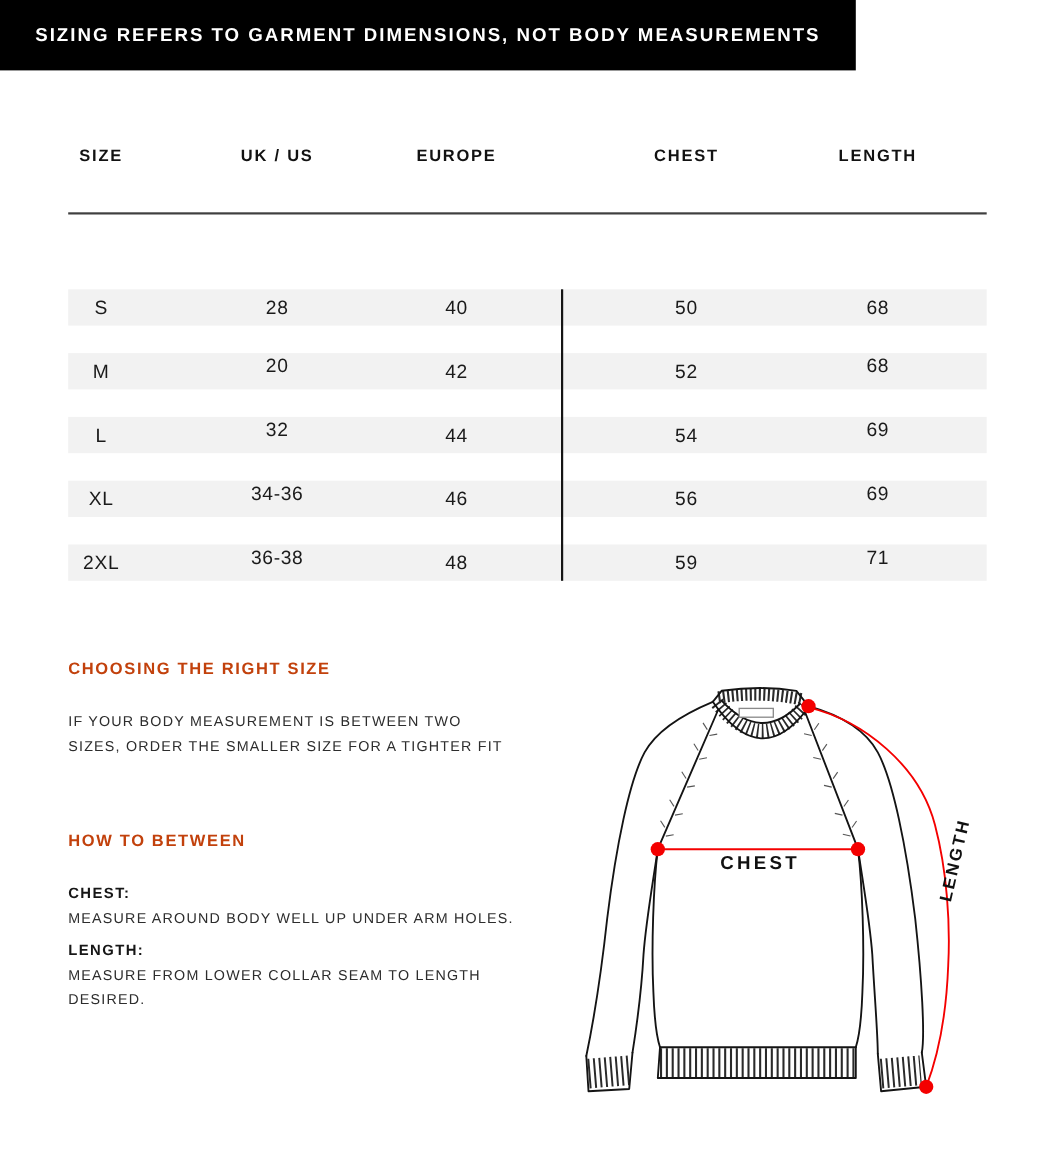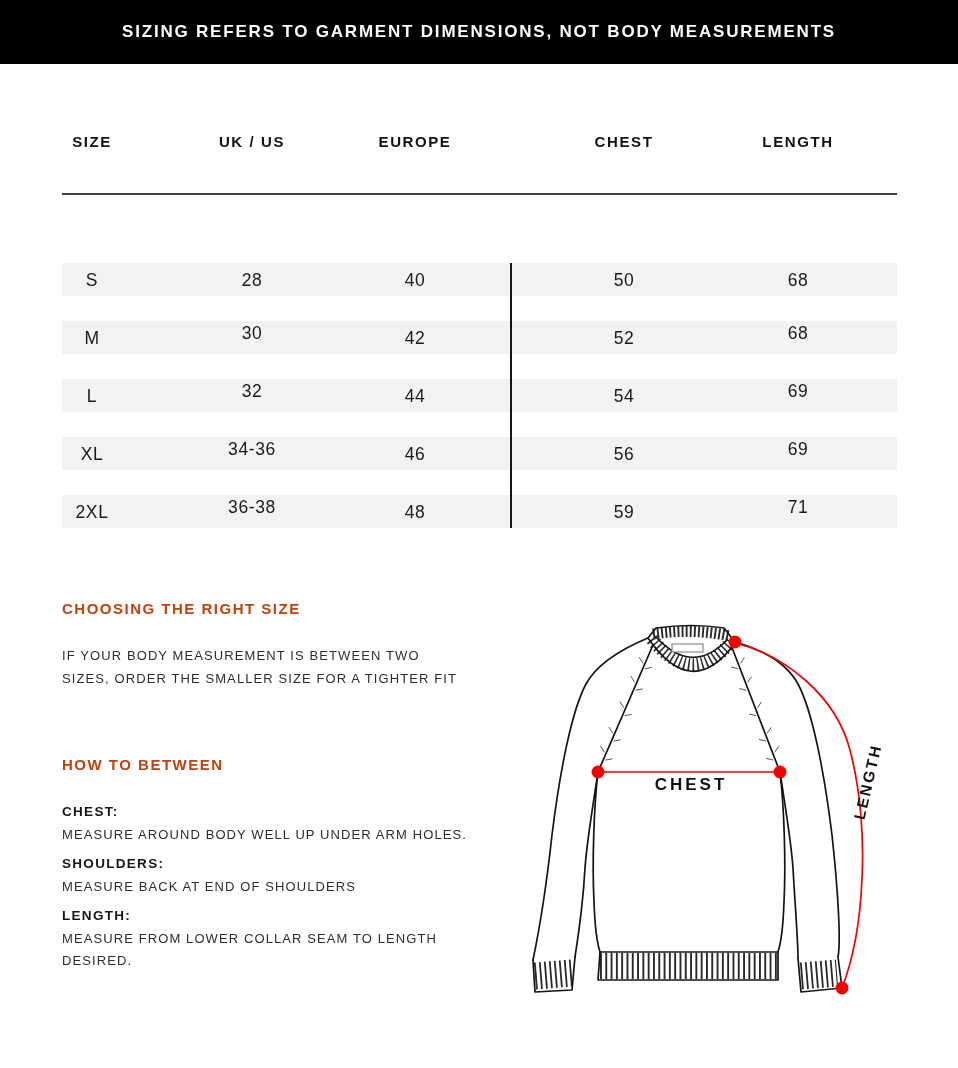--- a/index.html
+++ b/index.html
@@ -2,21 +2,21 @@
 <html><head>
 <meta charset="utf-8">
 <style>
   html,body { margin:0; padding:0; background:#ffffff; }
   body {
     width:958px; height:1068px; position:relative; overflow:hidden;
     font-family:"Liberation Sans", sans-serif; color:#1b1b1b;
   }
   
   .banner {
-    position:absolute; top:0; left:0; width:958px; height:64px;
+    position:absolute; top:0; left:0; width:778px; height:64px;
     background:#000000; display:flex; align-items:center; justify-content:center;
   }
   .banner-text {
     color:#ffffff; font-weight:bold; font-size:17px; letter-spacing:1.8px; white-space:nowrap;
   }
   
   .table-header { position:absolute; top:133px; left:62px; width:835px; height:20px; }
   .col-label {
     position:absolute; transform:translateX(-50%); white-space:nowrap;
     font-weight:bold; font-size:15px; letter-spacing:1.6px; color:#121212;
@@ -73,21 +73,21 @@
 <div class="rows">
   <div class="row">
     <span class="cell c1">S</span>
     <span class="cell c2">28</span>
     <span class="cell c3">40</span>
     <span class="cell c4">50</span>
     <span class="cell c5">68</span>
   </div>
   <div class="row">
     <span class="cell c1">M</span>
-    <span class="cell c2 raised">30</span>
+    <span class="cell c2 raised">20</span>
     <span class="cell c3">42</span>
     <span class="cell c4">52</span>
     <span class="cell c5 raised">68</span>
   </div>
   <div class="row">
     <span class="cell c1">L</span>
     <span class="cell c2 raised">32</span>
     <span class="cell c3">44</span>
     <span class="cell c4">54</span>
     <span class="cell c5 raised">69</span>
@@ -113,24 +113,20 @@
 <div class="body-lines">
   <div class="m-line" style="line-height:22.5px;">IF YOUR BODY MEASUREMENT IS BETWEEN TWO</div>
   <div class="m-line" style="line-height:22.5px;">SIZES, ORDER THE SMALLER SIZE FOR A TIGHTER FIT</div>
 </div>
 
 <div class="sec-heading" id="howto-heading">HOW TO BETWEEN</div>
 <div class="measure-list">
   <div class="measure-item">
     <div class="m-label">CHEST:</div>
     <div class="m-line">MEASURE AROUND BODY WELL UP UNDER ARM HOLES.</div>
-  </div>
-  <div class="measure-item">
-    <div class="m-label">SHOULDERS:</div>
-    <div class="m-line">MEASURE BACK AT END OF SHOULDERS</div>
   </div>
   <div class="measure-item">
     <div class="m-label">LENGTH:</div>
     <div class="m-line">MEASURE FROM LOWER COLLAR SEAM TO LENGTH</div>
     <div class="m-line">DESIRED.</div>
   </div>
 </div>
 
 <div class="sweater">
 <svg width="438" height="468" viewBox="0 0 438 468">

